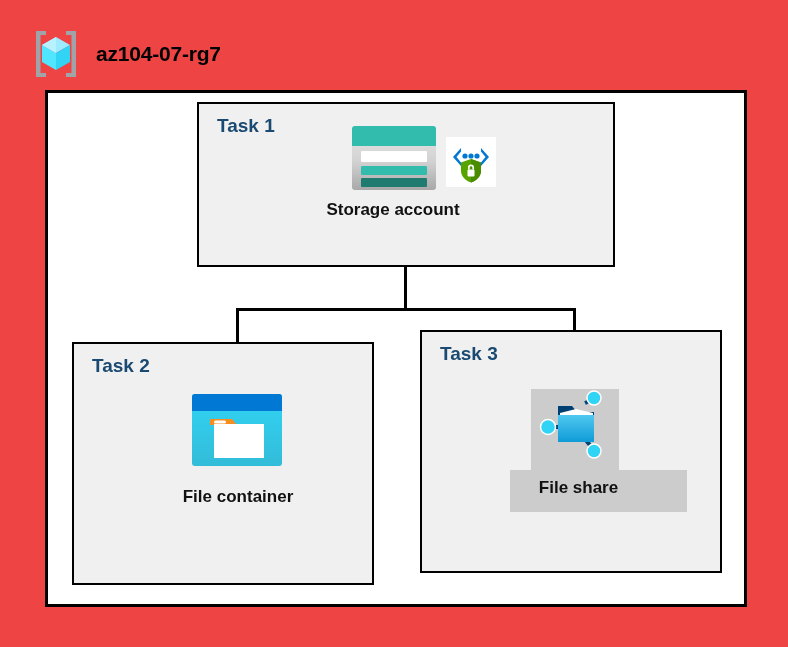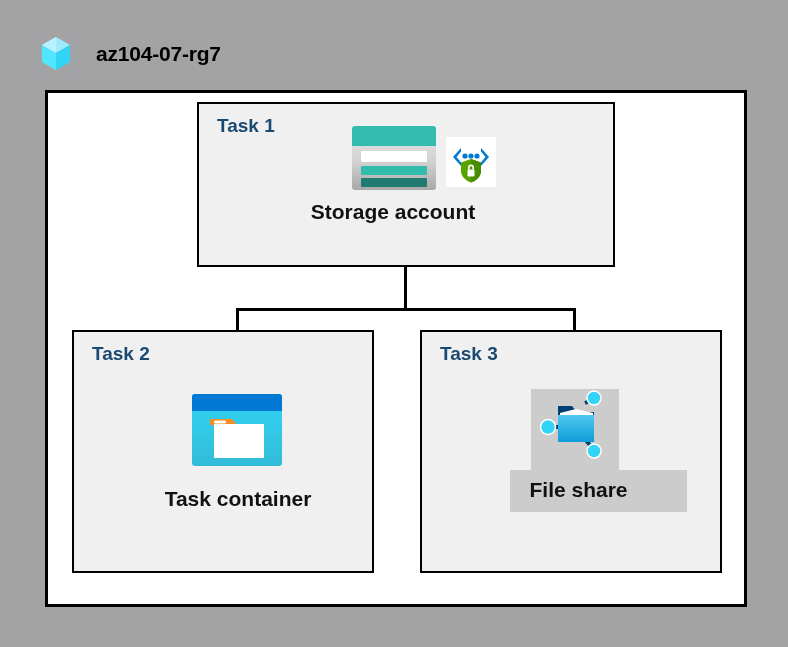--- a/index.html
+++ b/index.html
@@ -9,21 +9,21 @@
   }
   body {
     font-family: "Liberation Sans", sans-serif;
     -webkit-font-smoothing: antialiased;
   }
 
   #canvas {
     position: relative;
     width: 788px;
     height: 647px;
-    background: #a3a3a3;
+    background: #ef4444;
     overflow: hidden;
   }
 
   
   #title-row {
     position: absolute;
     left: 30px;
     top: 28px;
     display: flex;
     align-items: center;
@@ -55,37 +55,37 @@
   }
 
   
   .task-box {
     position: absolute;
     background: #f0f0f0;
     border: 2px solid #000000;
     box-sizing: border-box;
   }
   #task1-box { left: 197px; top: 102px; width: 418px; height: 165px; padding-left: 34px; }
-  #task2-box { left: 72px;  top: 330px; width: 302px; height: 243px; padding-left: 8px; }
+  #task2-box { left: 72px;  top: 342px; width: 302px; height: 243px; padding-left: 8px; }
   #task3-box { left: 420px; top: 330px; width: 302px; height: 243px; padding-left: 12px; }
 
   .task-label {
     position: absolute;
     left: 18px;
     top: 11px;
     font-size: 19px;
     font-weight: bold;
     color: #1a4971;
     white-space: nowrap;
   }
 
   
   .node-label {
     position: absolute;
-    font-size: 21px;
+    font-size: 17px;
     font-weight: bold;
     color: #111111;
     white-space: nowrap;
     text-align: center;
   }
 
   
   .connector {
     position: absolute;
     background: #000000;
@@ -210,21 +210,21 @@
       <rect x="0" y="0" width="90" height="17" rx="3" fill="#0078d4"></rect>
       <rect x="0" y="12" width="90" height="5" fill="#0078d4"></rect>
 
       <path d="M18 25 L40 25 L45 31 L18 31 Z" fill="#f78d1e"></path>
       <rect x="22" y="26.5" width="12" height="3" rx="1.5" fill="#ffffff"></rect>
 
       <rect x="22" y="30" width="50" height="34" fill="#ffffff"></rect>
     </svg>
   </span>
 
-  <span class="node-label" id="label-blob">Task container</span>
+  <span class="node-label" id="label-blob">File container</span>
 
   <div class="task-box" id="task3-box">
     <span class="task-label">Task 3</span>
   </div>
 
   <div class="gray-hl" id="fs-hl-icon"></div>
   <div class="gray-hl" id="fs-hl-label"></div>
 
   <span class="icon-wrap" id="fileshare-icon">
     <svg viewBox="0 0 78 78" width="78" height="78" xmlns="http://www.w3.org/2000/svg">

